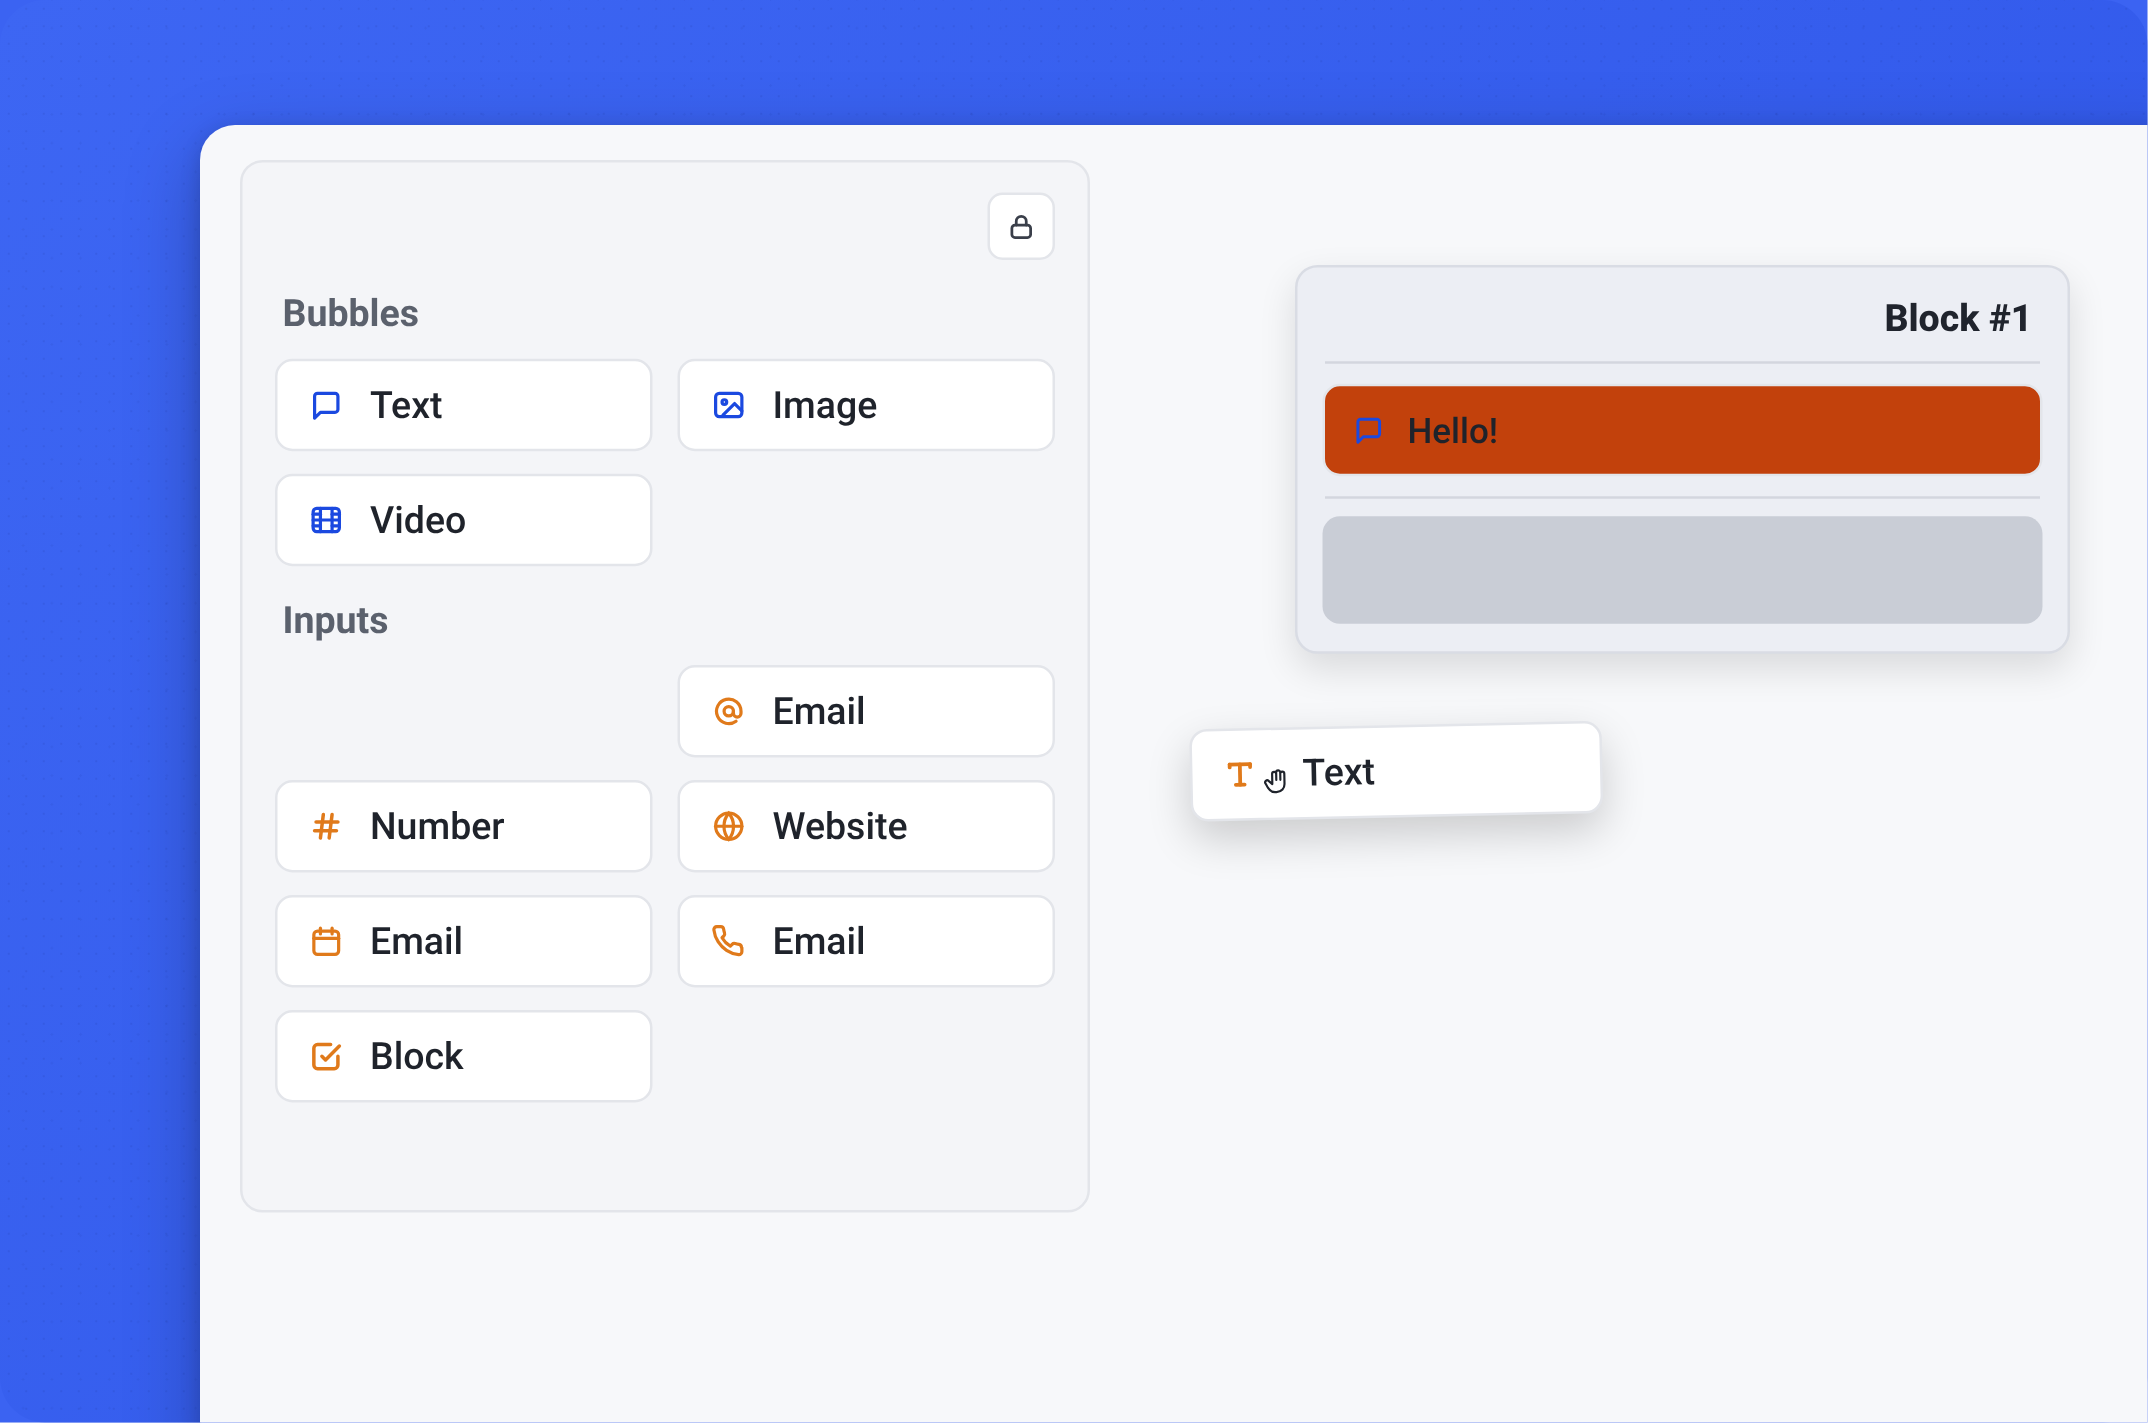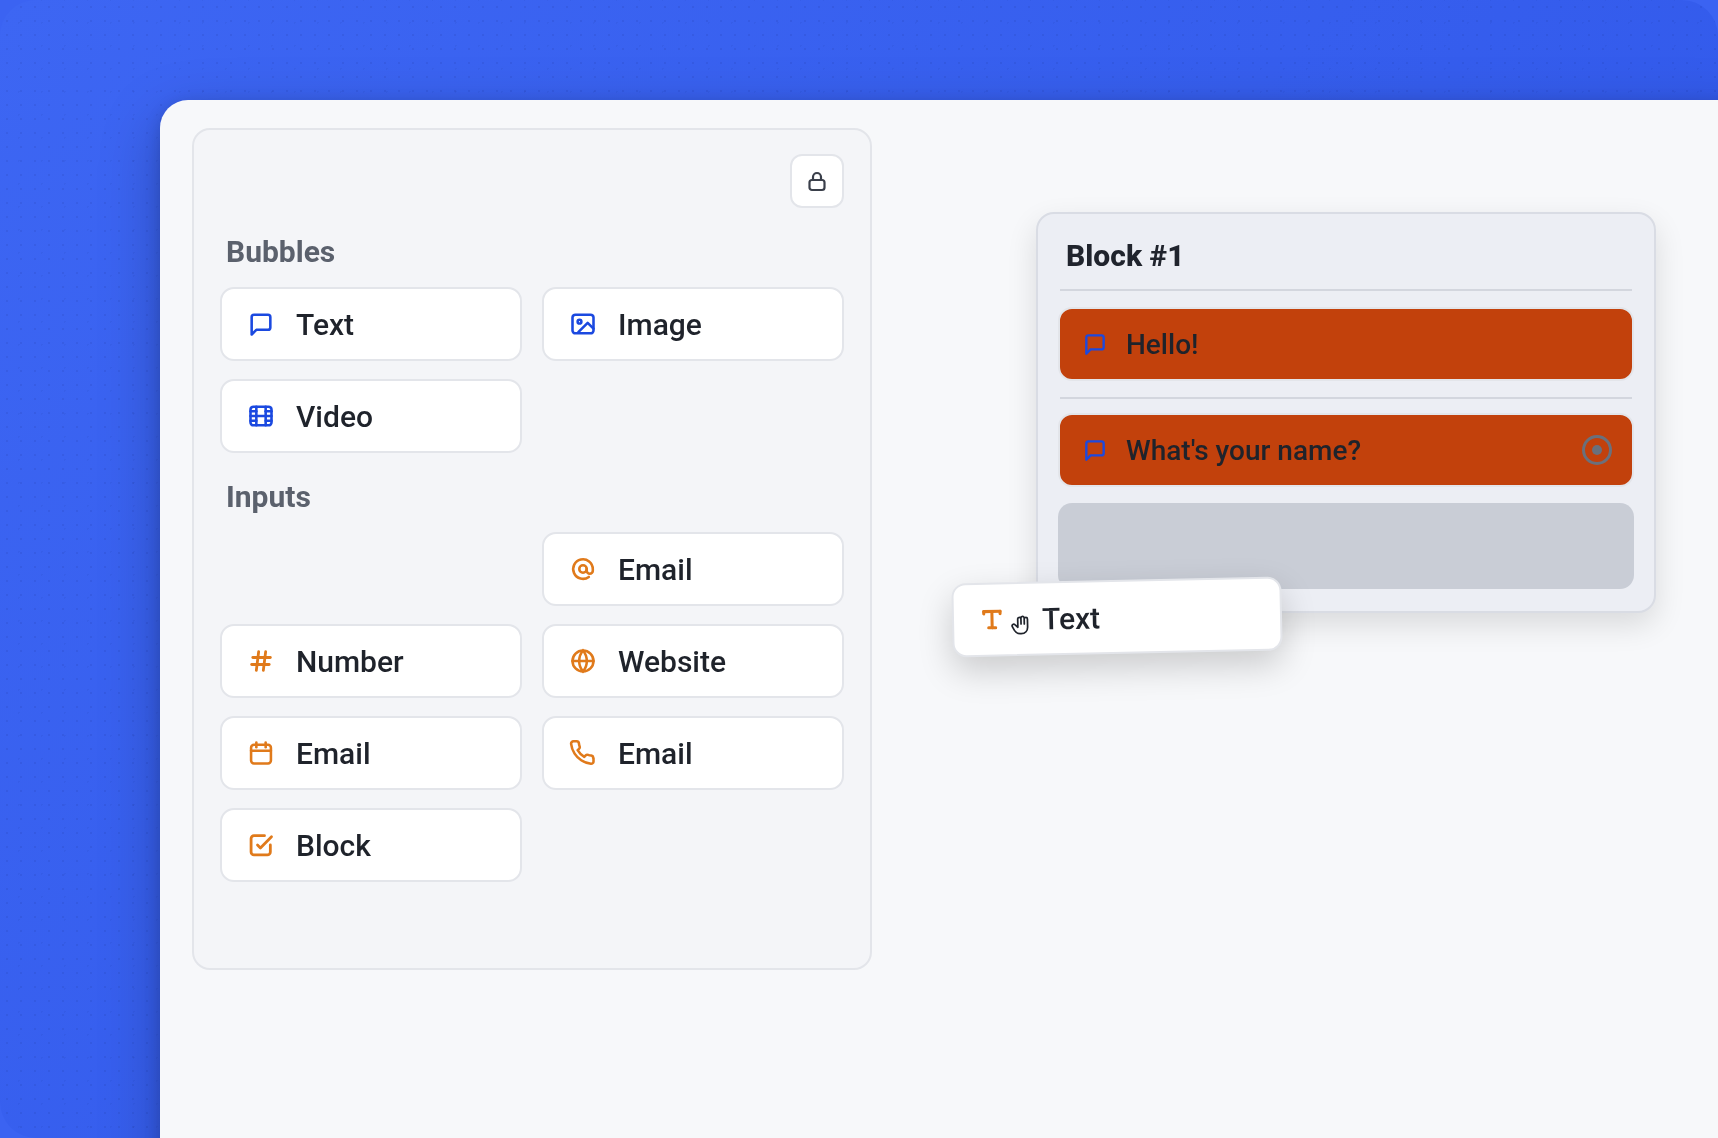--- a/index.html
+++ b/index.html
@@ -110,20 +110,21 @@
     border: 2px solid #d9dce4;
     border-radius: 18px;
     padding: 18px 20px 22px;
     box-shadow: 0 12px 30px rgba(0,0,0,0.12);
   }
   .block-title {
     font-size: 30px;
     font-weight: 800;
     color: #20242d;
     padding: 6px 8px 16px;
+    text-align: right;
   }
   .block-divider { height:2px; background:#d3d6de; margin: 0 2px 16px; }
   .step {
     background: #c2410c;
     border: 2px solid #e3e5ea;
     border-radius: 14px;
     height: 74px;
     display:flex; align-items:center;
     padding: 0 22px;
     gap: 18px;
@@ -307,29 +308,20 @@
         <span class="ic blue-ic">
           <svg width="26" height="26" viewBox="0 0 24 24" fill="none" stroke="currentColor" stroke-width="2.2" stroke-linecap="round" stroke-linejoin="round">
               <path d="M20 15a2 2 0 0 1-2 2H8l-4 4V6a2 2 0 0 1 2-2h12a2 2 0 0 1 2 2z"></path>
             </svg>
         </span>
         <span>Hello!</span>
       </div>
 
       <div class="block-divider" style="margin-bottom:14px"></div>
 
-      <div class="step">
-        <span class="ic blue-ic">
-          <svg width="26" height="26" viewBox="0 0 24 24" fill="none" stroke="currentColor" stroke-width="2.2" stroke-linecap="round" stroke-linejoin="round">
-              <path d="M20 15a2 2 0 0 1-2 2H8l-4 4V6a2 2 0 0 1 2-2h12a2 2 0 0 1 2 2z"></path>
-            </svg>
-        </span>
-        <span>What's your name?</span>
-        <span class="connector"></span>
-      </div>
 
       <div class="drop-placeholder"></div>
     </div>
 
     <div class="drag-tile">
       <span class="ic orange-ic">
         <svg width="28" height="28" viewBox="0 0 24 24" fill="none" stroke="currentColor" stroke-width="2.6" stroke-linecap="round">
             <path d="M5 5v2"></path>
             <path d="M19 5v2"></path>
             <path d="M5 5h14"></path>

